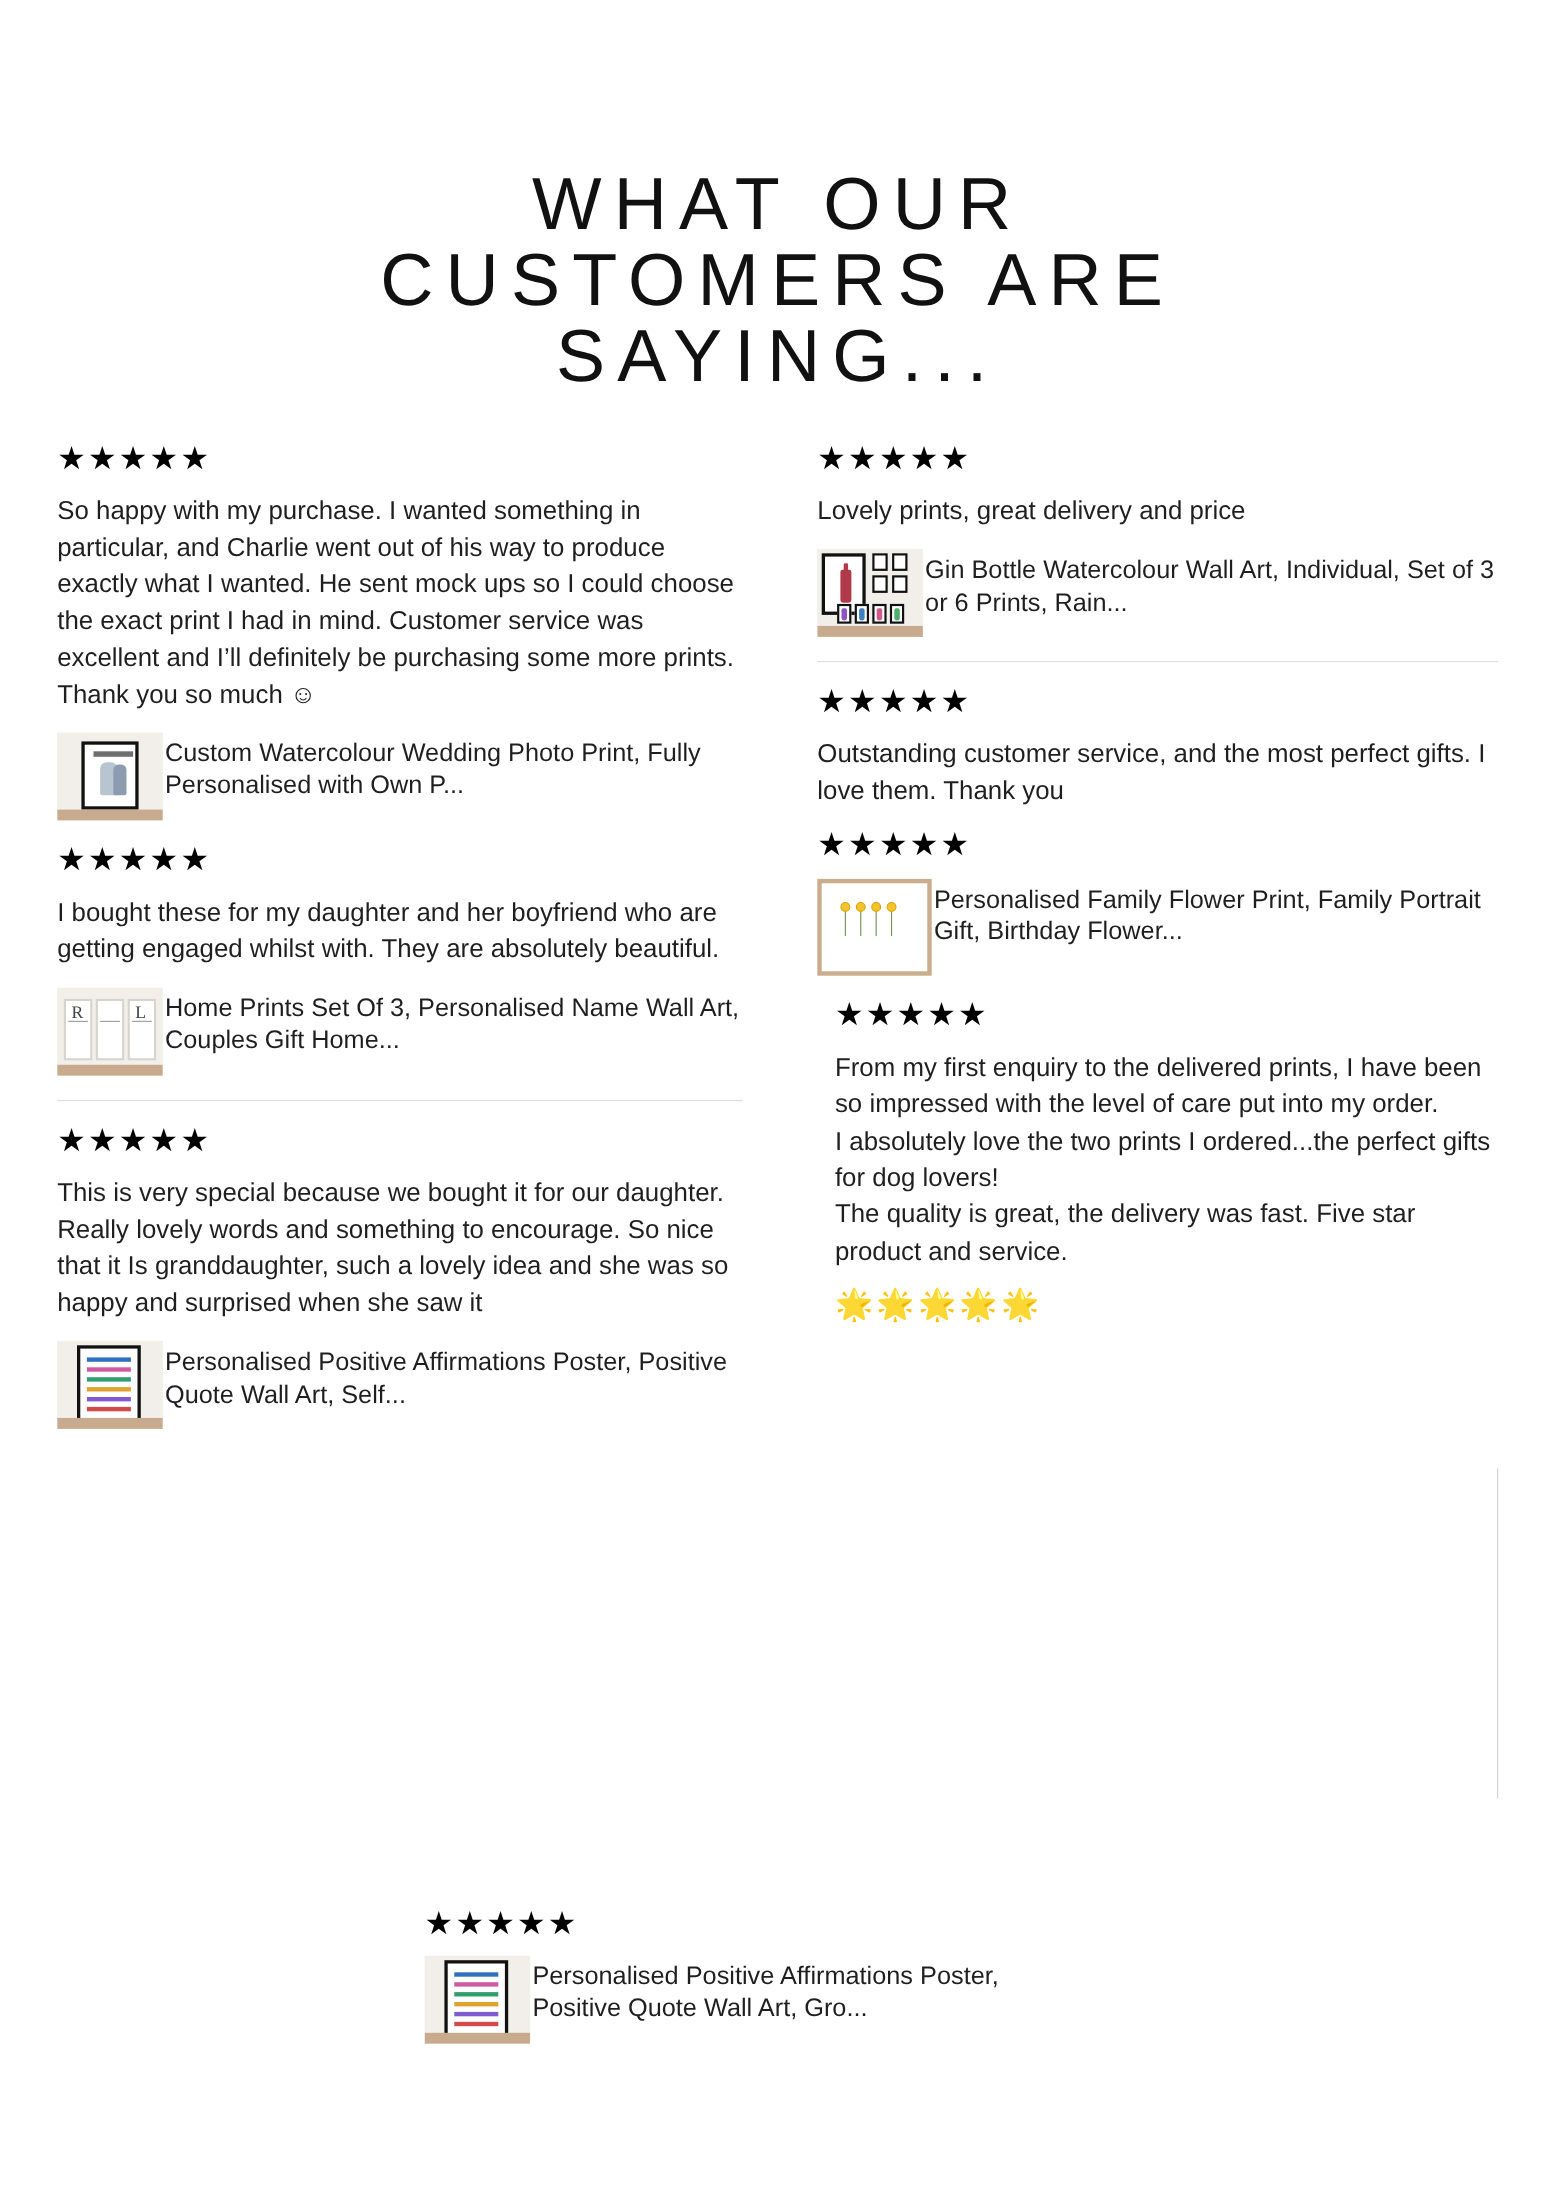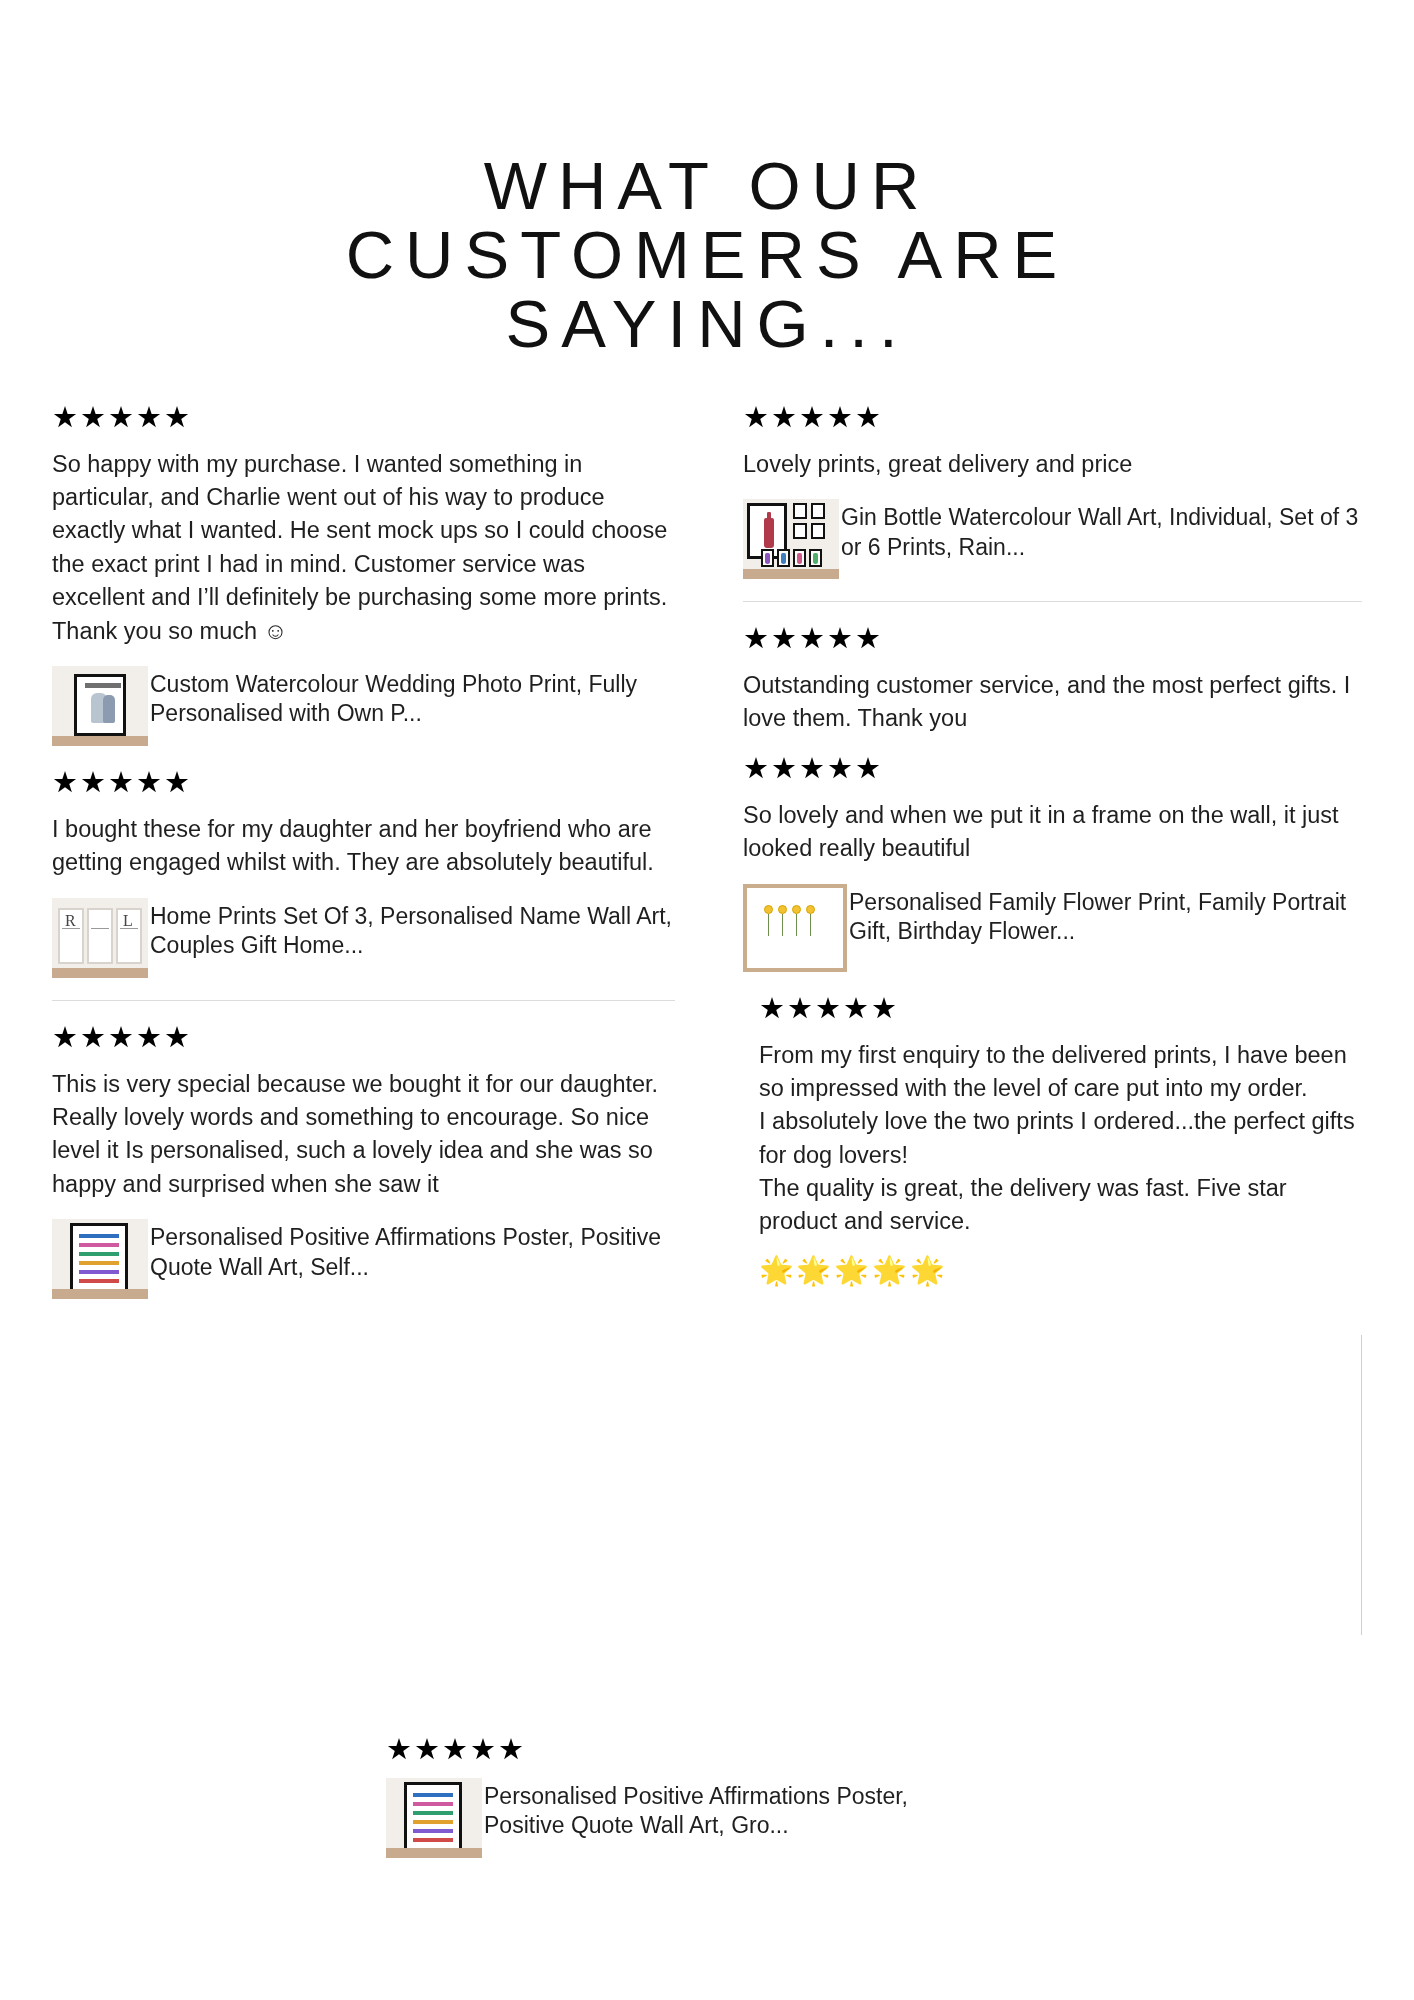--- a/index.html
+++ b/index.html
@@ -248,21 +248,21 @@
             <div class="scribble" style="left:68px;"></div>
             <div class="shelf"></div>
           </div>
           <div class="product-title">Home Prints Set Of 3, Personalised Name Wall Art, Couples Gift Home...</div>
         </div>
         <hr class="divider">
       </div>
 
       <div class="review">
         <div class="stars">★★★★★</div>
-        <p class="review-text">This is very special because we bought it for our daughter. Really lovely words and something to encourage.  So nice level it Is personalised,  such a lovely idea and she was so happy and surprised when she saw it</p>
+        <p class="review-text">This is very special because we bought it for our daughter. Really lovely words and something to encourage.  So nice that it Is granddaughter,  such a lovely idea and she was so happy and surprised when she saw it</p>
         <div class="product">
           <div class="thumb t-aff">
             <div class="wall"></div>
             <div class="frame">
               <div class="row" style="top:8px;background:#2f6fbf;"></div>
               <div class="row" style="top:17px;background:#cf5aa0;"></div>
               <div class="row" style="top:26px;background:#2f9f6f;"></div>
               <div class="row" style="top:35px;background:#e0a12f;"></div>
               <div class="row" style="top:44px;background:#7f5ad0;"></div>
               <div class="row" style="top:53px;background:#d04a4a;"></div>
@@ -306,21 +306,20 @@
         <hr class="divider">
       </div>
 
       <div class="review">
         <div class="stars">★★★★★</div>
         <p class="review-text">Outstanding customer service, and the most perfect gifts. I love them. Thank you</p>
       </div>
 
       <div class="review">
         <div class="stars">★★★★★</div>
-        <p class="review-text">So lovely and when we put it in a frame on the wall, it just looked really beautiful</p>
         <div class="product">
           <div class="thumb t-flower">
             <div class="inner">
               <div class="flw" style="left:12px;top:12px;"></div>
               <div class="flw" style="left:26px;top:12px;"></div>
               <div class="flw" style="left:40px;top:12px;"></div>
               <div class="flw" style="left:54px;top:12px;"></div>
               <div class="stem" style="left:16px;top:21px;height:22px;"></div>
               <div class="stem" style="left:30px;top:21px;height:22px;"></div>
               <div class="stem" style="left:44px;top:21px;height:22px;"></div>

